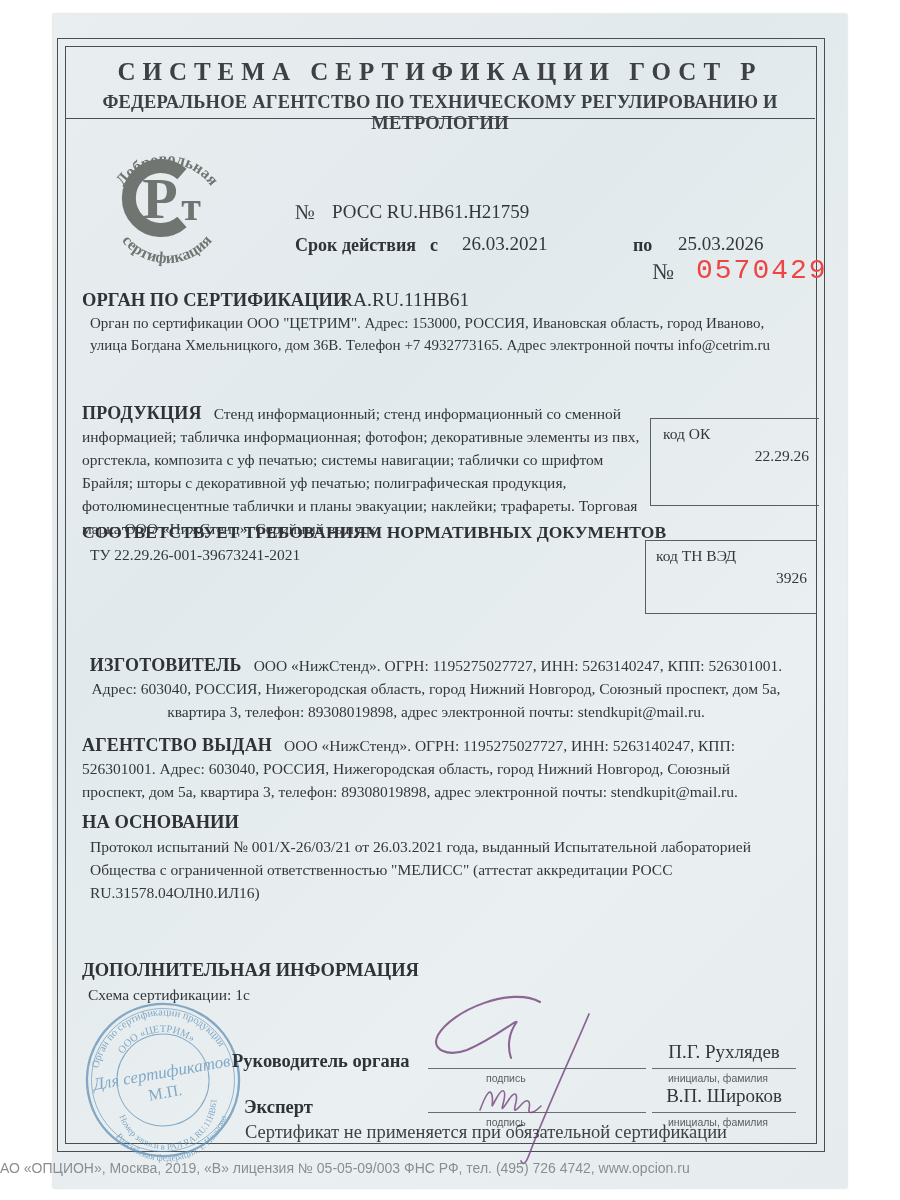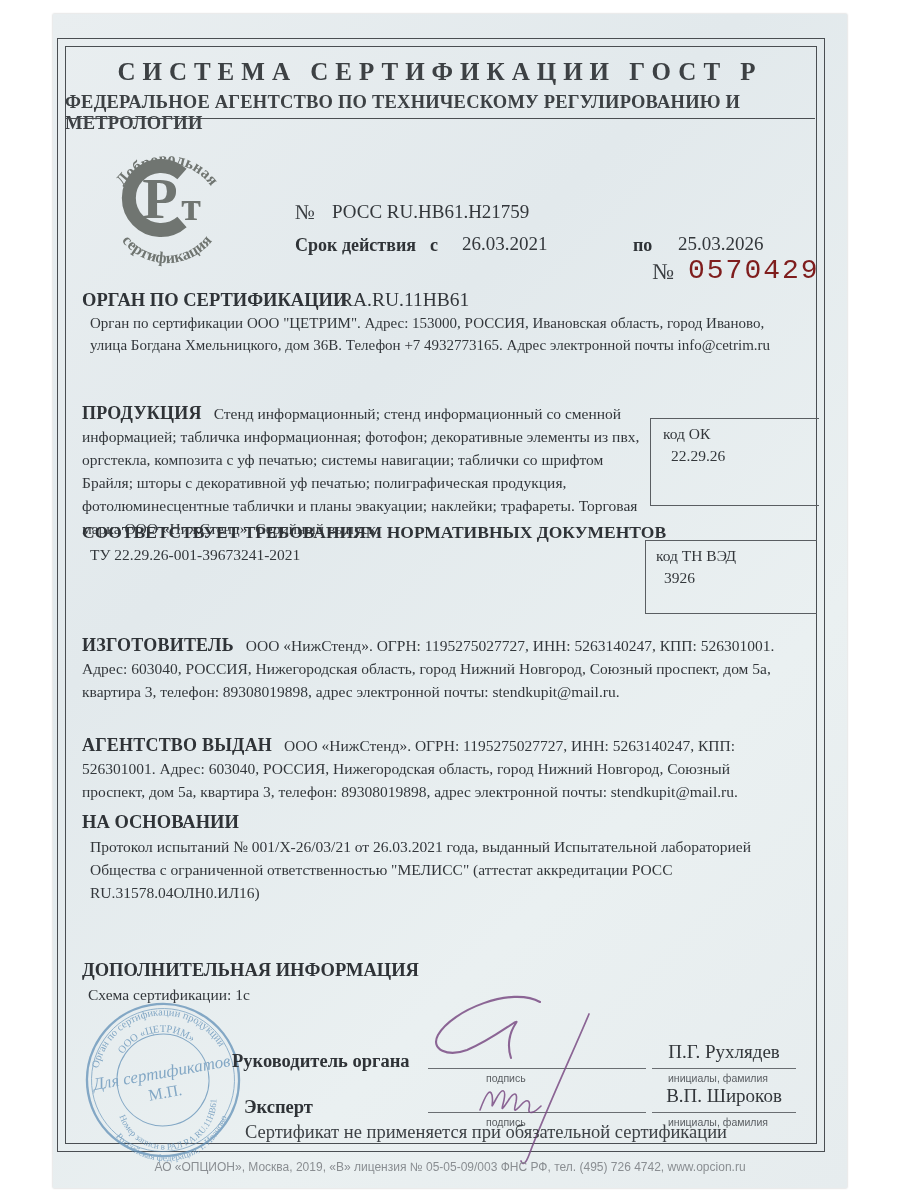--- a/index.html
+++ b/index.html
@@ -9,46 +9,46 @@
          background:linear-gradient(135deg,#e9eef0 0%,#e2e9ec 35%,#eaf0f1 70%,#e6ecee 100%);
          box-shadow:0 0 2px rgba(0,0,0,.25);}
   .frame-outer{position:absolute;left:57px;top:38px;width:766px;height:1112px;
                border:1.6px solid #4a4e52;}
   .frame-inner{position:absolute;left:65px;top:46px;width:750px;height:1096px;
                border:1px solid #4a4e52;}
   .abs{position:absolute;}
   .hdr1{left:65px;top:58px;width:750px;text-align:center;
         font-family:"Liberation Serif",serif;font-weight:bold;font-size:25px;
         letter-spacing:7px;color:#3d4144;}
-  .hdr2{left:65px;top:92px;width:750px;text-align:left;
+  .hdr2{left:65px;top:92px;width:750px;text-align:center;
         font-family:"Liberation Serif",serif;font-weight:bold;font-size:18.5px;
         letter-spacing:0.2px;color:#3d4144;}
   .hdr-sep{left:65px;top:118px;width:750px;border-top:1.5px solid #4a4e52;}
   .doc-title{left:240px;top:138px;width:560px;
              font-family:"Liberation Sans",sans-serif;font-weight:bold;font-size:35px;
              letter-spacing:0.5px;color:#55585a;}
   .no-label{font-size:21px;color:#3a3e42;}
   .serif-val{font-size:19px;color:#33373b;}
   .bold-label{font-family:"Liberation Serif",serif;font-weight:bold;color:#2f3337;}
   .red-no{font-family:"Liberation Mono","DejaVu Sans Mono",monospace;
-          font-size:28px;letter-spacing:2px;color:#7f1d1d;}
+          font-size:28px;letter-spacing:2px;color:#ef4444;margin-left:8px;}
   .para{position:absolute;margin:0;font-size:15.5px;line-height:1.47;color:#33373b;}
   .slabel{font-weight:bold;font-size:18px;letter-spacing:0.2px;color:#2f3337;margin-right:12px;}
   .code-box{position:absolute;border:1px solid #5a5e62;border-right:none;
             font-size:15.5px;color:#33373b;padding:6px 10px;}
-  .code-box .cv{margin-top:4px;padding-left:8px;}
+  .code-box .cv{margin-top:4px;padding-left:8px;text-align:right;}
   .sig-line{position:absolute;border-bottom:1px solid #6a6e72;height:0;}
   .caption{position:absolute;font-family:"Liberation Sans",sans-serif;
            font-size:10.5px;color:#5a5e62;}
   .name{position:absolute;font-size:19px;color:#33373b;text-align:center;}
   .role{position:absolute;font-weight:bold;font-size:18.5px;color:#2f3337;}
   .footer-note{position:absolute;left:65px;top:1122px;width:842px;text-align:center;
                font-size:18.5px;color:#3d4145;}
-  .print-info{position:absolute;left:0;top:1160px;width:900px;text-align:center;
-              font-family:"Liberation Sans",sans-serif;font-size:12px;color:#8a8e92;}
+  .print-info{position:absolute;left:0;top:1160px;width:900px;text-align:left;
+              font-family:"Liberation Sans",sans-serif;font-size:14px;color:#8a8e92;}
   svg text{font-family:"Liberation Serif",serif;}
 </style>
 </head>
 <body>
 
 <div class="page">
   <div class="sheet"></div>
   <div class="frame-outer"></div>
   <div class="frame-inner"></div>
 
@@ -99,21 +99,21 @@
   </div>
 
   <div class="abs bold-label" style="left:82px;top:522px;font-size:17.5px;">СООТВЕТСТВУЕТ ТРЕБОВАНИЯМ НОРМАТИВНЫХ ДОКУМЕНТОВ</div>
   <div class="abs" style="left:90px;top:546px;font-size:15.5px;color:#33373b;">ТУ 22.29.26-001-39673241-2021</div>
 
   <div class="code-box" style="left:645px;top:540px;width:151px;height:60px;">
     <div>код ТН ВЭД</div>
     <div class="cv">3926</div>
   </div>
 
-  <p class="para" style="left:82px;top:632px;width:708px;"><strong class="slabel">ИЗГОТОВИТЕЛЬ</strong><span>ООО «НижСтенд». ОГРН: 1195275027727, ИНН: 5263140247, КПП: 526301001. Адрес: 603040, РОССИЯ, Нижегородская область, город Нижний Новгород, Союзный проспект, дом 5а, квартира 3, телефон: 89308019898, адрес электронной почты: stendkupit@mail.ru.</span></p>
+  <p class="para" style="left:82px;top:652px;width:708px;text-align:center;"><strong class="slabel">ИЗГОТОВИТЕЛЬ</strong><span>ООО «НижСтенд». ОГРН: 1195275027727, ИНН: 5263140247, КПП: 526301001. Адрес: 603040, РОССИЯ, Нижегородская область, город Нижний Новгород, Союзный проспект, дом 5а, квартира 3, телефон: 89308019898, адрес электронной почты: stendkupit@mail.ru.</span></p>
 
   <p class="para" style="left:82px;top:732px;width:712px;"><strong class="slabel">АГЕНТСТВО ВЫДАН</strong><span>ООО «НижСтенд». ОГРН: 1195275027727, ИНН: 5263140247, КПП: 526301001. Адрес: 603040, РОССИЯ, Нижегородская область, город Нижний Новгород, Союзный проспект, дом 5а, квартира 3, телефон: 89308019898, адрес электронной почты: stendkupit@mail.ru.</span></p>
 
   <div class="abs bold-label" style="left:82px;top:812px;font-size:18.5px;">НА ОСНОВАНИИ</div>
   <p class="para" style="left:90px;top:836px;width:706px;">Протокол испытаний № 001/Х-26/03/21 от 26.03.2021 года, выданный Испытательной лабораторией Общества с ограниченной ответственностью "МЕЛИСС" (аттестат аккредитации РОСС RU.31578.04ОЛН0.ИЛ16)</p>
 
   <div class="abs bold-label" style="left:82px;top:960px;font-size:18.5px;">ДОПОЛНИТЕЛЬНАЯ ИНФОРМАЦИЯ</div>
   <div class="abs" style="left:88px;top:986px;font-size:15.5px;color:#33373b;">Схема сертификации: 1с</div>
 
   <svg class="abs" style="left:68px;top:992px;" width="190" height="178" viewBox="0 0 190 178">

